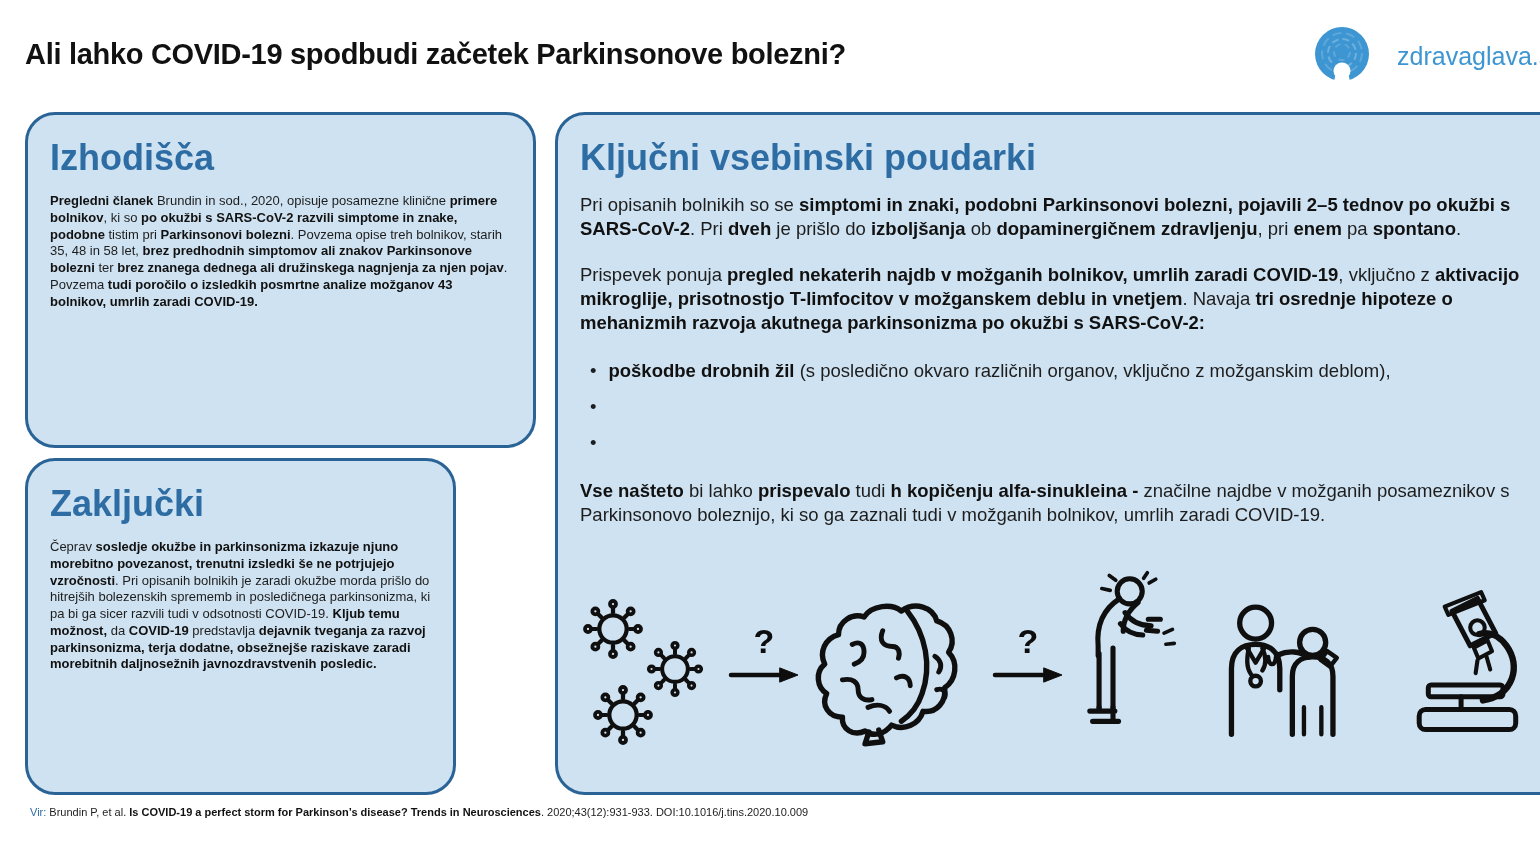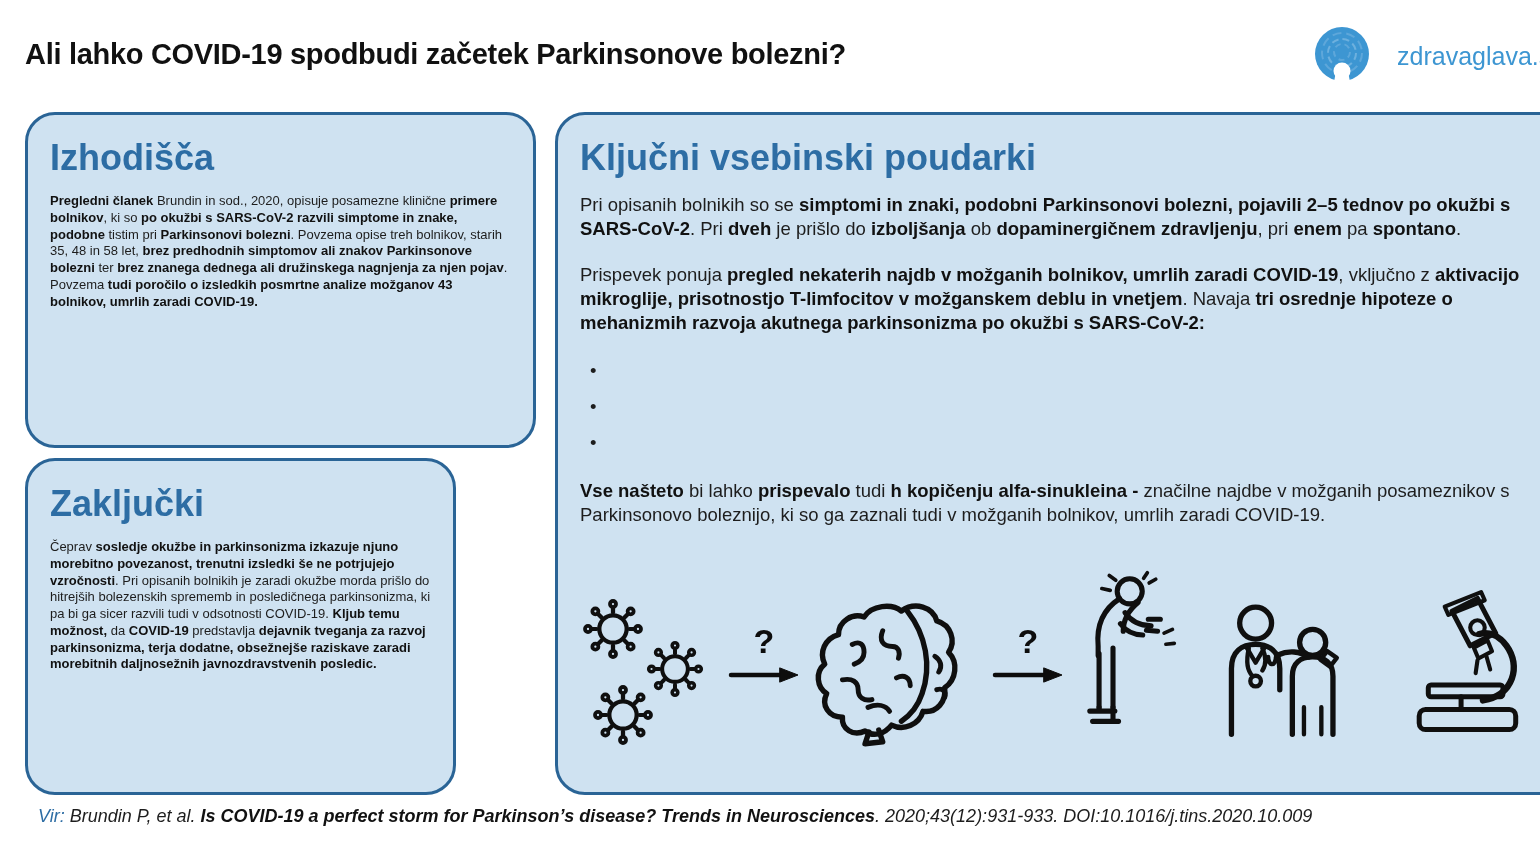--- a/index.html
+++ b/index.html
@@ -33,21 +33,21 @@
               display:flex; align-items:center; }
   .virus-cluster { position:relative; width:138px; height:152px; flex:0 0 auto; }
   .virus-cluster svg { position:absolute; }
   .qarrow { display:flex; flex-direction:column; align-items:center; margin:0 10px; transform:translateY(-18px); flex:0 0 auto; }
   .qmark { font-size:34px; font-weight:800; color:#0d0d0d; line-height:1; margin-bottom:8px; }
   .tremor-wrap { transform:translateY(-16px); }
   .doctor-wrap { margin-left:auto; }
   .micro-wrap { margin-left:38px; margin-right:24px; transform:translateY(-6px); }
 
   
-  .footer { position:absolute; left:38px; top:806px; font-size:18px; color:#1d1d1d;font-style:italic; }
+  .footer { position:absolute; left:30px; top:806px; font-size:11px; color:#1d1d1d; }
   .vir { color:#2d6da4; }
   .footer .b { font-weight:700; }
 
   svg.line-icon { stroke:#0f0f0f; fill:none; stroke-linecap:round; stroke-linejoin:round; }
 </style>
 </head>
 <body>
 
 <svg width="0" height="0" style="position:absolute">
   <defs>
@@ -101,20 +101,21 @@
   <p class="body-l"><span>Čeprav </span><span class="b">sosledje okužbe in parkinsonizma izkazuje njuno morebitno povezanost, trenutni izsledki še ne potrjujejo vzročnosti</span><span>. Pri opisanih bolnikih je zaradi okužbe morda prišlo do hitrejših bolezenskih sprememb in posledičnega parkinsonizma, ki pa bi ga sicer razvili tudi v odsotnosti COVID-19. </span><span class="b">Kljub temu možnost,</span><span> da </span><span class="b">COVID-19</span><span> predstavlja </span><span class="b">dejavnik tveganja za razvoj parkinsonizma, terja dodatne, obsežnejše raziskave zaradi morebitnih daljnosežnih javnozdravstvenih posledic.</span></p>
 </section>
 
 <section class="box" id="box-poudarki">
   <h2>Ključni vsebinski poudarki</h2>
   <p class="body-r p1"><span>Pri opisanih bolnikih so se </span><span class="b">simptomi in znaki, podobni Parkinsonovi bolezni, pojavili 2–5 tednov po okužbi s SARS-CoV-2</span><span>. Pri </span><span class="b">dveh</span><span> je prišlo do </span><span class="b">izboljšanja</span><span> ob </span><span class="b">dopaminergičnem zdravljenju</span><span>, pri </span><span class="b">enem</span><span> pa </span><span class="b">spontano</span><span>.</span></p>
   <p class="body-r p2"><span>Prispevek ponuja </span><span class="b">pregled nekaterih najdb v možganih bolnikov, umrlih zaradi COVID-19</span><span>, vključno z </span><span class="b">aktivacijo mikroglije, prisotnostjo T-limfocitov v možganskem deblu in vnetjem</span><span>. Navaja </span><span class="b">tri osrednje hipoteze o mehanizmih razvoja akutnega parkinsonizma po okužbi s SARS-CoV-2:</span></p>
   <ul>
     <li class="body-r">
       <span class="dot">•</span>
+      <span><span class="b">poškodbe drobnih žil</span><span> (s posledično okvaro različnih organov, vključno z možganskim deblom),</span></span>
     </li>
     <li class="body-r">
       <span class="dot">•</span>
     </li>
     <li class="body-r">
       <span class="dot">•</span>
     </li>
   </ul>
   <p class="body-r p3"><span class="b">Vse našteto</span><span> bi lahko </span><span class="b">prispevalo</span><span> tudi </span><span class="b">h kopičenju alfa-sinukleina -</span><span> značilne najdbe v možganih posameznikov s Parkinsonovo boleznijo, ki so ga zaznali tudi v možganih bolnikov, umrlih zaradi COVID-19.</span></p>
 

